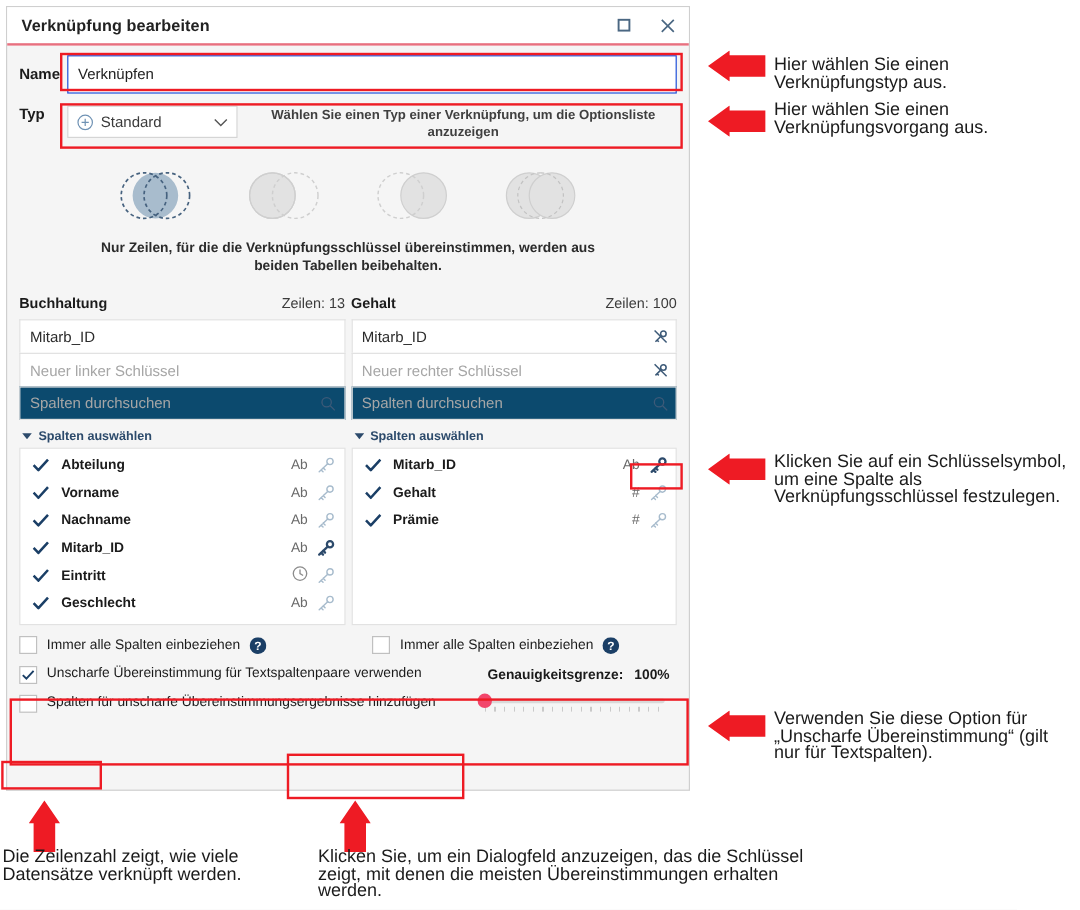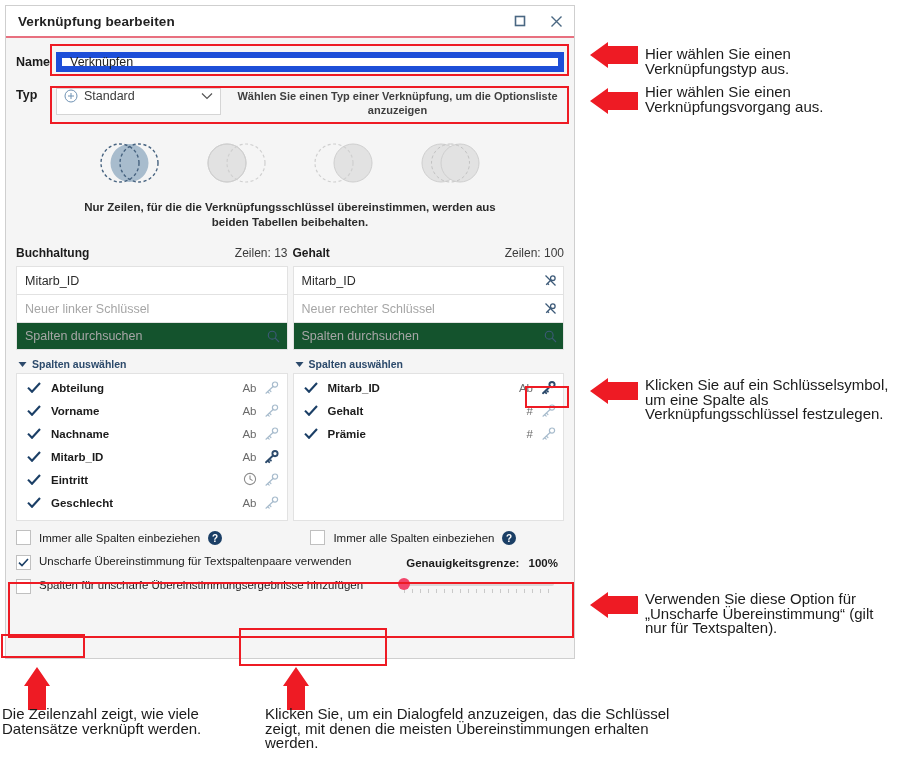--- a/index.html
+++ b/index.html
@@ -32,28 +32,28 @@
   .win-btn{
     width:36px;height:30px;display:flex;align-items:center;justify-content:center;
     color:#4a6782;
   }
   .win-btn svg{display:block;}
   
   .field-row{display:flex;align-items:center;padding:0 10px;}
   #name-row{margin-top:8px;height:32px;}
   .field-label{width:40px;font-size:12.5px;font-weight:bold;color:#1b1b1b;}
   #name-input{
-    flex:1;height:20px;background:#fff;border:6px solid #1d4ed8;
+    flex:1;height:32px;background:#fff;border:1px solid #1d4ed8;
     display:flex;align-items:center;padding-left:8px;font-size:12.5px;color:#222;
     box-sizing:border-box;
   }
   #typ-row{margin-top:10px;height:34px;align-items:flex-start;}
   #typ-select{
-    width:165px;height:27px;background:#fff;border:1px solid #d5d5d5;
-    display:flex;padding:0 7px;box-sizing:border-box;
+    width:142px;height:27px;background:#fff;border:1px solid #d5d5d5;
+    display:flex;align-items:center;padding:0 7px;box-sizing:border-box;
     font-size:12.5px;color:#3b3b3b;
   }
   #typ-select .plus-ic{margin-right:6px;display:flex;}
   #typ-select .sel-label{flex:1;}
   #typ-hint{
     flex:1;margin-left:10px;text-align:center;font-size:11px;line-height:14px;
     font-weight:bold;color:#3f3f3f;padding-top:1px;
   }
   
   #venn-area{margin-top:12px;text-align:center;}
@@ -75,21 +75,21 @@
   .pane{width:275px;}
   .pane + .pane{margin-left:5px;}
   .key-input{
     height:28px;background:#fff;border:1px solid #e2e2e2;border-bottom:none;
     display:flex;align-items:center;padding-left:8px;font-size:12.5px;box-sizing:border-box;
   }
   .key-input .kv{flex:1;color:#2b2b2b;}
   .key-input .kv.ph{color:#a6a6a6;}
   .key-input .kicon{width:26px;display:flex;align-items:center;justify-content:center;}
   .search-box{
-    height:28px;background:#14532d;border:1px solid #e2e2e2;
+    height:28px;background:#0c4a6e;border:1px solid #e2e2e2;
     display:flex;align-items:center;padding-left:8px;font-size:12.5px;box-sizing:border-box;
   }
   .search-box .sv{flex:1;color:#a6a6a6;}
   .search-box .sicon{width:26px;display:flex;align-items:center;justify-content:center;}
   .sel-head{
     height:19px;display:flex;align-items:center;font-size:10.5px;font-weight:bold;
     color:#2c4a6b;margin-top:4px;
   }
   .sel-head .caret{margin:0 5px 0 2px;}
   .col-list{

